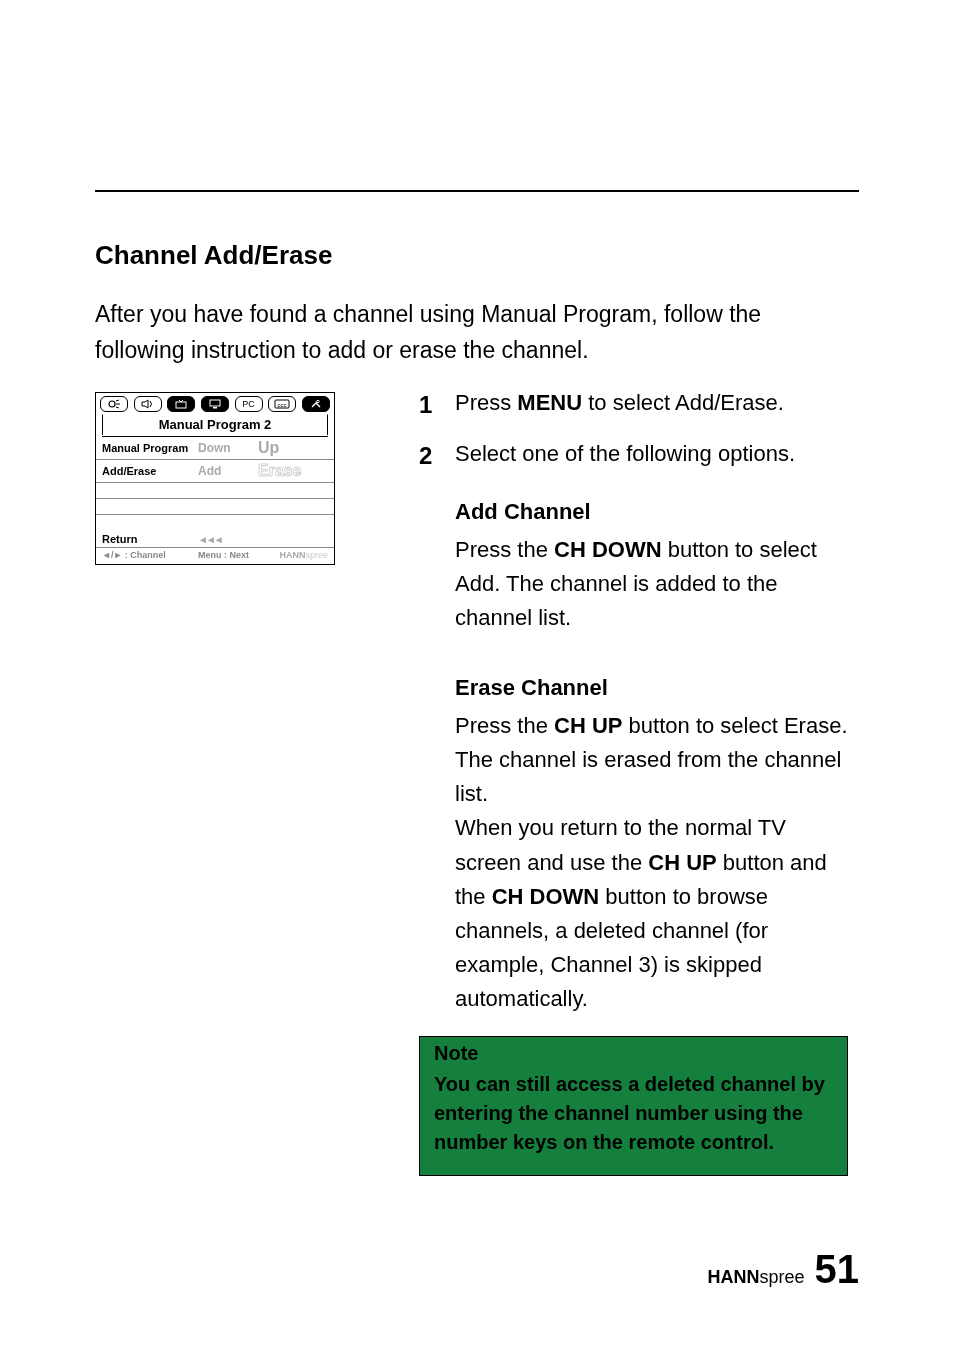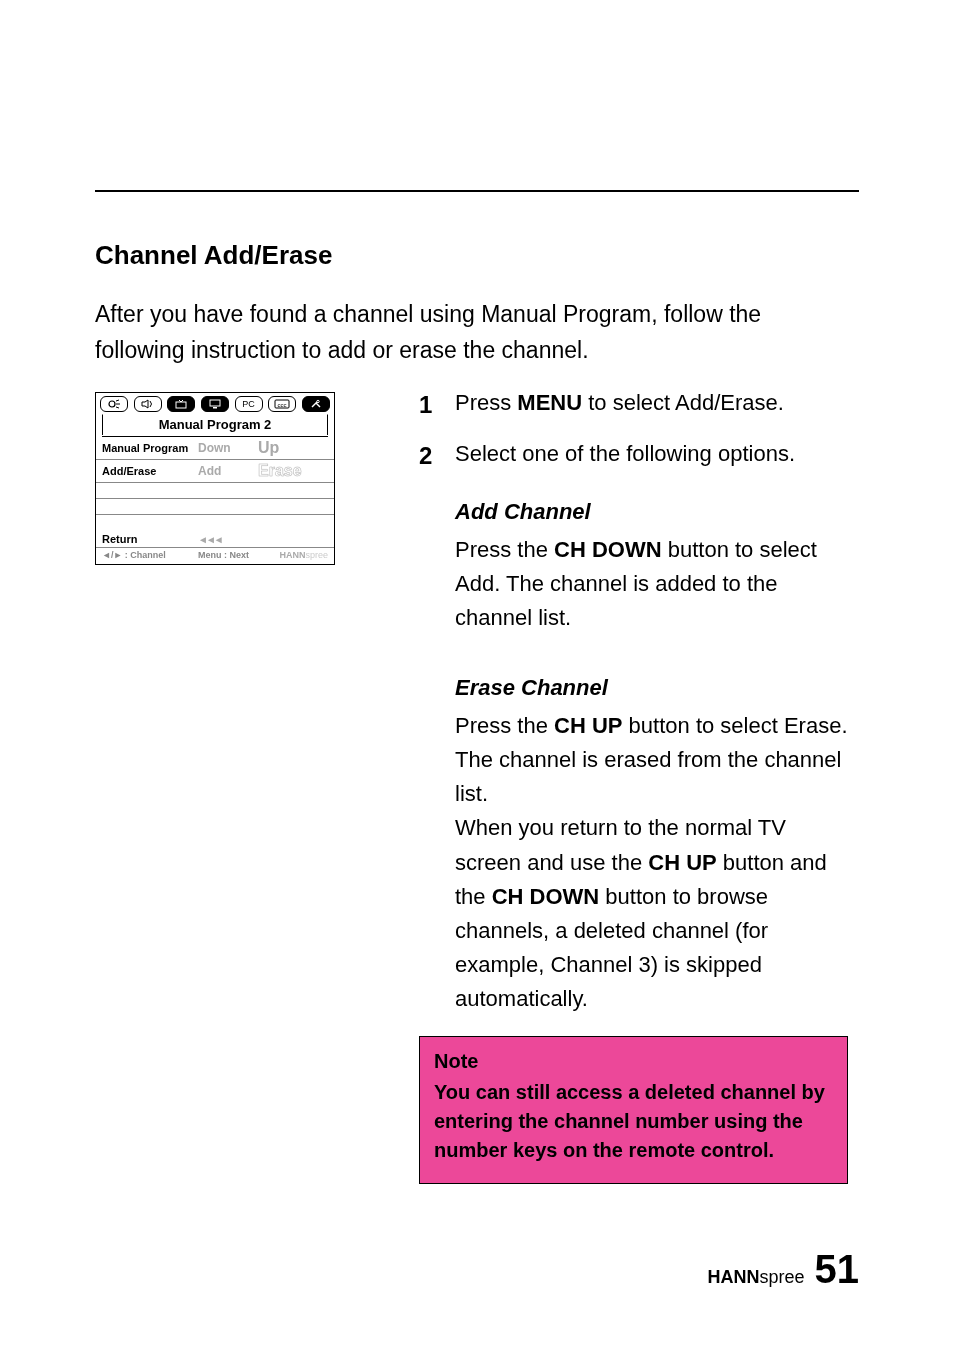--- a/index.html
+++ b/index.html
@@ -35,27 +35,27 @@
   .osd-foot .ft2 { flex: 0 0 80px; font-weight:bold; }
   .osd-foot .ft3 { flex: 1; text-align:right; }
   .osd-foot .brand1 { color:#aaa; font-weight:bold; font-size:9px; }
   .osd-foot .brand2 { color:#ccc; font-weight:normal; font-size:9px; }
 
   
   .steps { font-size: 22px; line-height: 1.55; }
   .step { display: flex; margin-bottom: 14px; }
   .step-num { font-weight: bold; font-size: 24px; width: 36px; flex: 0 0 auto; }
   .step-body { flex: 1; font-size: 22px; }
-  .subhead { font-weight: bold; font-size: 22px; margin-top: 36px; margin-bottom: 4px; font-style: italic; }
+  .subhead { font-weight: bold; font-size: 22px; margin-top: 36px; margin-bottom: 4px; }
   .subblock { font-size: 22px; line-height: 1.55; margin-left: 36px; margin-top: 20px; }
   .subblock p { margin-bottom: 0; }
   .subblock .para2 { }
   .bold { font-weight: bold; }
 
-  .note-box { border: 1.5px solid #000; background: #ec4899; margin-top: 20px; padding: 10px 14px 18px; font-size: 20px; line-height: 1.45; font-weight: bold; margin-left: 0px; }
+  .note-box { border: 1.5px solid #000; background: #15803d; margin-top: 20px; padding: 2px 14px 18px; font-size: 20px; line-height: 1.45; font-weight: bold; margin-left: 0px; }
   .note-box .note-title { font-weight: bold; margin-bottom: 2px; }
 
   .footer { position: absolute; right: 95px; bottom: 60px; display: flex; align-items: baseline; }
   .footer .brand { font-size: 18px; letter-spacing: 0px; }
   .footer .brand .b1 { font-weight: 900; }
   .footer .brand .b2 { font-weight: 400; }
   .footer .pagenum { font-weight: 900; font-size: 40px; margin-left: 10px; font-family: Arial Black, Arial, sans-serif; }
 </style>
 </head>
 <body>

